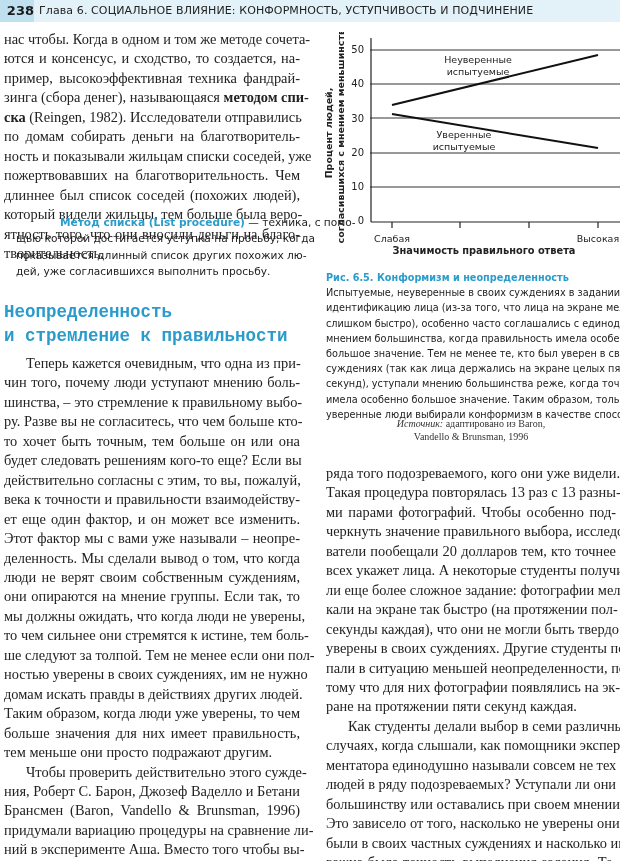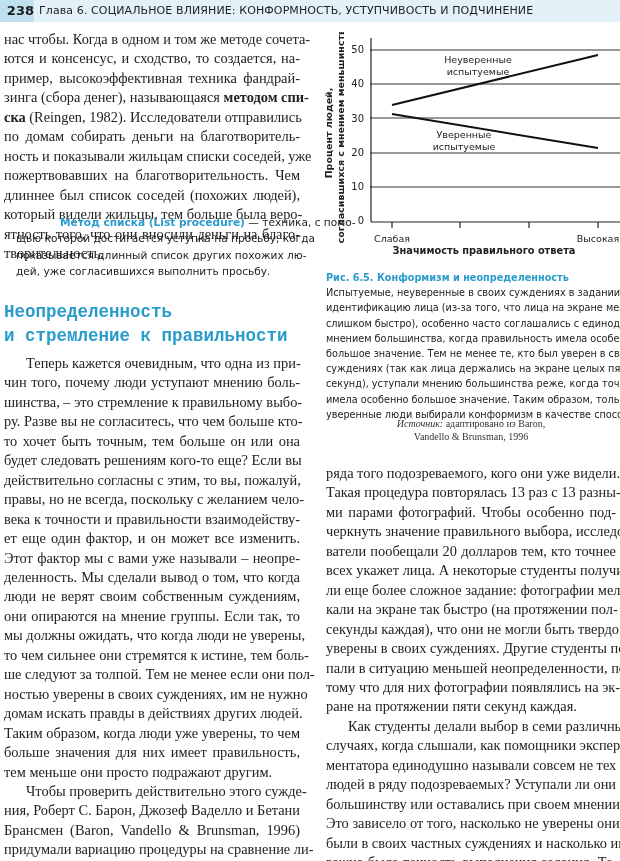--- a/index.html
+++ b/index.html
@@ -79,21 +79,20 @@
 </div>
 
 <div class="col body-text" style="left:4px; top:354px; width:296px;">
   <span class="line indent">Теперь кажется очевидным, что одна из при-</span>
   <span class="line">чин того, почему люди уступают мнению боль-</span>
   <span class="line">шинства, – это стремление к правильному выбо-</span>
   <span class="line">ру. Разве вы не согласитесь, что чем больше кто-</span>
   <span class="line">то хочет быть точным, тем больше он или она</span>
   <span class="line">будет следовать решениям кого-то еще? Если вы</span>
   <span class="line">действительно согласны с этим, то вы, пожалуй,</span>
-  <span class="line">правы, но не всегда, поскольку с желанием чело-</span>
   <span class="line">века к точности и правильности взаимодейству-</span>
   <span class="line">ет еще один фактор, и он может все изменить.</span>
   <span class="line">Этот фактор мы с вами уже называли – неопре-</span>
   <span class="line">деленность. Мы сделали вывод о том, что когда</span>
   <span class="line">люди не верят своим собственным суждениям,</span>
   <span class="line">они опираются на мнение группы. Если так, то</span>
   <span class="line">мы должны ожидать, что когда люди не уверены,</span>
   <span class="line">то чем сильнее они стремятся к истине, тем боль-</span>
   <span class="line">ше следуют за толпой. Тем не менее если они пол-</span>
   <span class="line">ностью уверены в своих суждениях, им не нужно</span>

